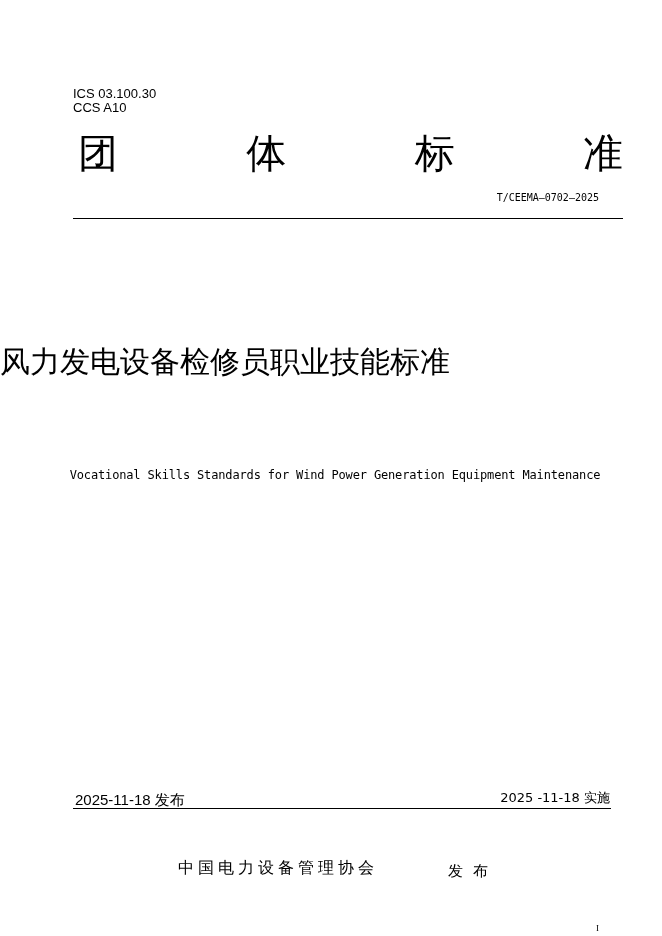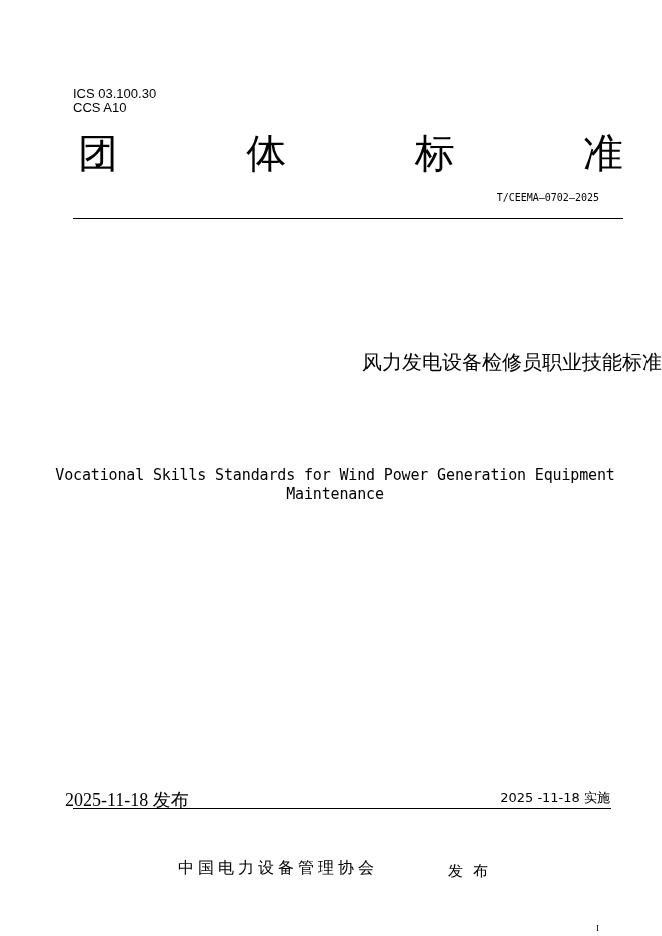--- a/index.html
+++ b/index.html
@@ -2,23 +2,23 @@
 <html><head>
   <meta charset="utf-8">
   <style>
     html, body { margin: 0; padding: 0; background: #ffffff; }
     body { width: 662px; height: 936px; position: relative; overflow: hidden; color: #000; }
     .abs { position: absolute; }
     .ics { left: 73px; top: 87px; font-family: Liberation Sans, sans-serif; font-size: 13px; line-height: 14px; }
     .cover-title { left: 78px; top: 130px; width: 545px; height: 46px; display: flex; justify-content: space-between; font-family: "DejaVu Sans", sans-serif; font-size: 40px; line-height: 46px; }
     .std-no { right: 63px; top: 190px; font-family: "DejaVu Sans Mono", monospace; font-size: 10px; line-height: 16px; }
     .rule-top { left: 73px; top: 218px; width: 550px; height: 0; border-top: 1.2px solid #000; }
-    .main-title { left: 0; width: 662px; top: 344px; text-align: right; font-family: "DejaVu Sans", sans-serif; font-size: 20px; line-height: 36px; }
-    .en-title { left: 30px; width: 610px; top: 466px; text-align: center; font-family: "DejaVu Sans Mono", monospace; font-size: 15px; line-height: 19px; letter-spacing: -0.15px; }
-    .date-left { left: 65px; top: 792px; font-family: Liberation Serif, serif; font-size: 18px; line-height: 16px; }
+    .main-title { left: 0; width: 662px; top: 344px; text-align: left; font-family: "DejaVu Sans", sans-serif; font-size: 30px; line-height: 36px; }
+    .en-title { left: 30px; width: 610px; top: 466px; text-align: center; font-family: "DejaVu Sans Mono", monospace; font-size: 12px; line-height: 19px; letter-spacing: -0.15px; }
+    .date-left { left: 75px; top: 792px; font-family: Liberation Sans, sans-serif; font-size: 15px; line-height: 16px; }
     .date-right { right: 52px; top: 790px; font-family: "DejaVu Sans", sans-serif; font-size: 13px; line-height: 16px; }
     .rule-bottom { left: 73px; top: 808px; width: 538px; height: 0; border-top: 1.2px solid #000; }
     .publisher { left: 178px; top: 857px; font-family: "DejaVu Sans", sans-serif; font-size: 16px; line-height: 22px; letter-spacing: 4px; }
     .publish-label { left: 448px; top: 860px; font-family: "DejaVu Sans", sans-serif; font-size: 15px; line-height: 22px; letter-spacing: 10px; }
     .page-no { left: 596px; top: 922px; font-family: "Liberation Serif", serif; font-size: 9px; line-height: 12px; }
   </style>
 </head>
 <body>
 
 <div class="abs ics">

